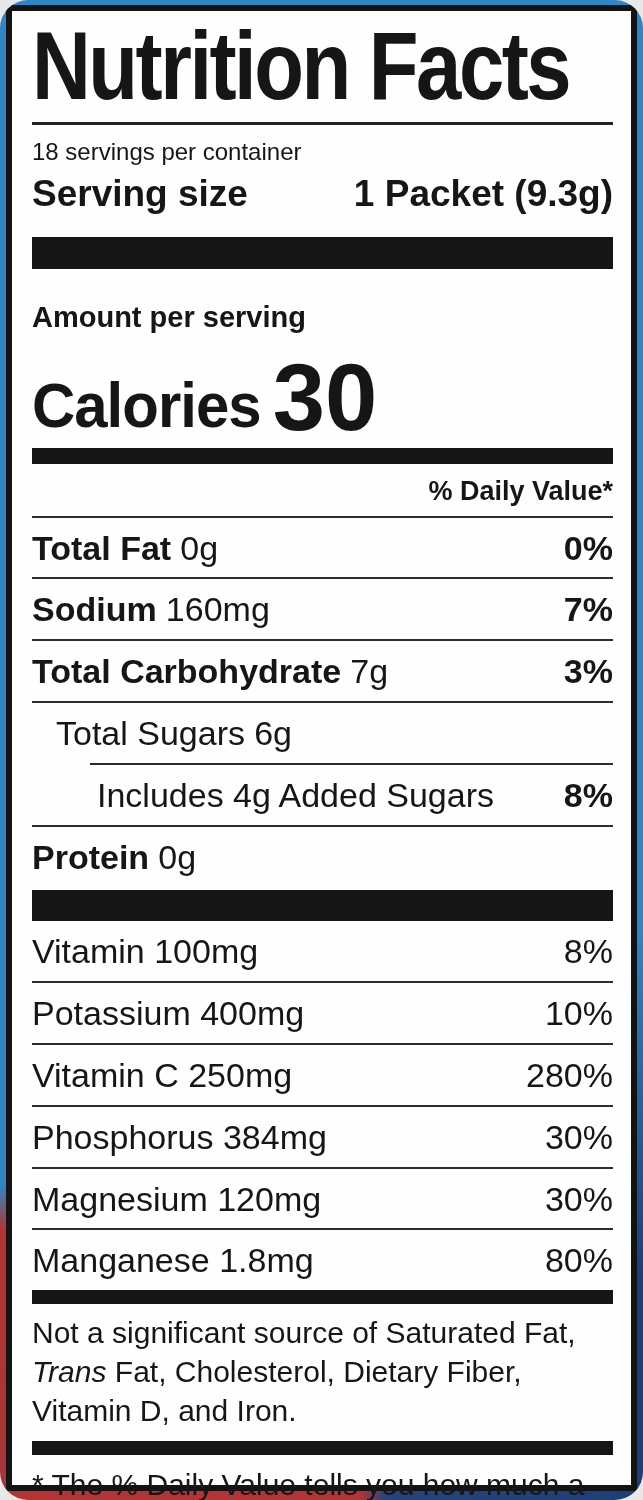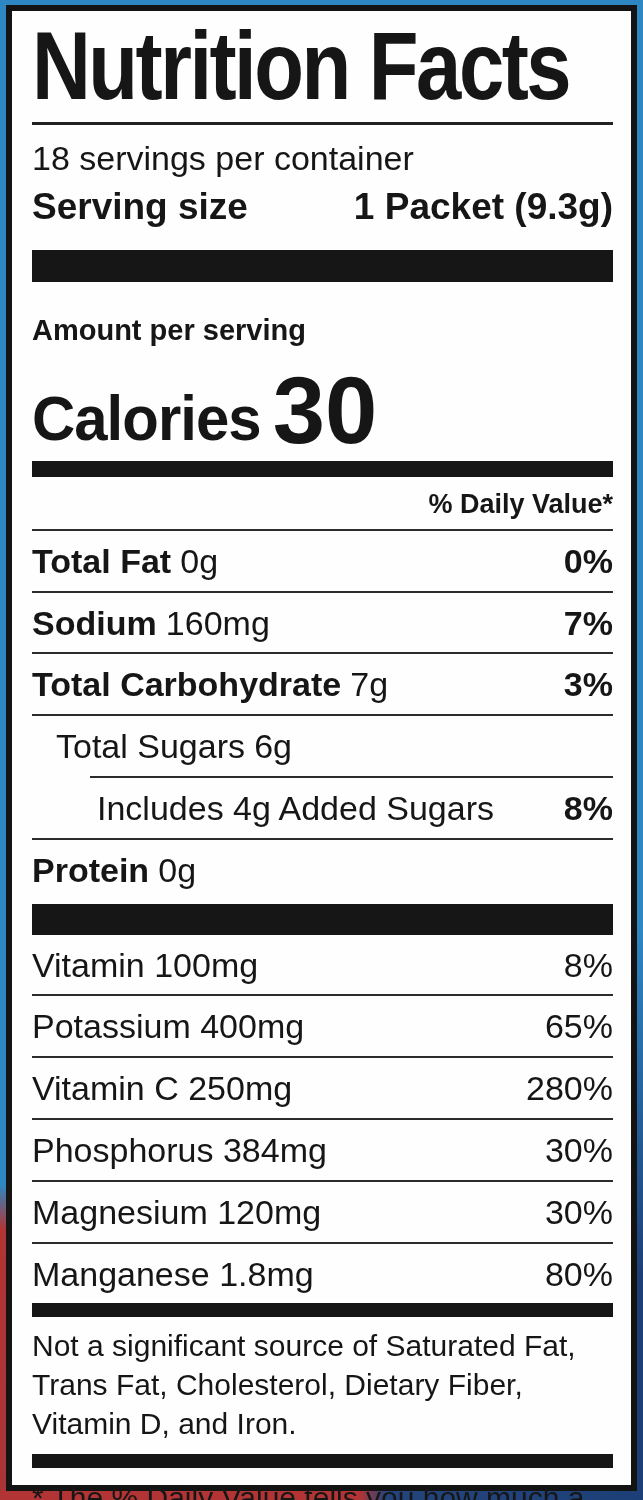--- a/index.html
+++ b/index.html
@@ -1,19 +1,20 @@
 <!DOCTYPE html>
 <html><head>
 <meta charset="utf-8">
 <style>
   html,body{margin:0;padding:0;background:#e8e8e8;}
   .canvas{
     position:relative;width:643px;height:1500px;overflow:hidden;
     background:#ffffff;font-family:"Liberation Sans","DejaVu Sans",sans-serif;
     color:#161616;
+    border-radius:28px;
   }
   
   .edge{position:absolute;}
   .edge-top{left:0;top:0;width:643px;height:5px;background:#2e86c3;}
   .edge-right{right:0;top:0;width:6px;height:1500px;
     background:linear-gradient(#2e86c3 0%,#2e86c3 62%,#1d3f77 85%,#1d3f77 100%);}
   .edge-left{left:0;top:0;width:6px;height:1500px;
     background:linear-gradient(#2e86c3 0%,#2e86c3 79%,#b23434 82%,#a93438 100%);}
   .edge-bottom{left:0;bottom:0;width:643px;height:9px;
     background:linear-gradient(90deg,#b23434 0%,#b23434 56%,#24457c 60%,#1d3f77 100%);}
@@ -24,21 +25,21 @@
     padding:2px 18px 8px 20px;box-sizing:border-box;
   }
 
   .title{
     font-weight:bold;font-size:97px;line-height:1.02;letter-spacing:-3px;
     transform:scaleX(0.84);transform-origin:0 50%;white-space:nowrap;
     margin-top:4px;
   }
   .rule-title{border-top:3px solid #222;margin-top:6px;}
 
-  .servings{font-size:34px;line-height:1.32;margin-top:11px;}
+  .servings{font-size:24px;line-height:1.32;margin-top:11px;}
   .serving-row{display:flex;justify-content:space-between;align-items:baseline;
     font-weight:bold;font-size:37px;line-height:1.22;margin-top:3px;}
 
   .bar{background:#161616;}
   .bar-xl{height:32px;margin-top:21px;}
   .bar-lg{height:31px;}
   .bar-md{height:16px;}
   .bar-sm{height:14px;}
 
   .amount-per{font-weight:bold;font-size:29px;margin-top:33px;line-height:1.1;}
@@ -49,21 +50,21 @@
   .calories-value{font-weight:bold;font-size:94px;line-height:.82;}
   .calories-row + .bar-md{margin-top:12px;}
 
   .dv-header{font-weight:bold;font-size:27px;text-align:right;margin:12px 0 9px;}
 
   .rows{border-top:2px solid #2c2c2c;}
   .row{display:flex;justify-content:space-between;align-items:baseline;
     font-size:34px;line-height:1.2;padding:10px 0 9px;border-bottom:2px solid #2c2c2c;}
   .row .amt{margin-left:.27em;}
   .b{font-weight:bold;}
-  .i{}
+  .i{font-style:italic;}
   .indent-1{padding-left:24px;}
   .indent-2{padding-left:65px;}
   .no-rule{border-bottom:none;}
   .rule-indent{border-top:2px solid #2c2c2c;margin-left:58px;}
   .row-protein{padding-bottom:13px;align-items:flex-end;}
 
   .notice{font-size:30px;line-height:1.3;padding:9px 0 11px;}
   .footnote{font-size:30px;line-height:1.32;padding:10px 0 0;
     padding-left:26px;text-indent:-26px;}
 </style>
@@ -137,21 +138,21 @@
 
     <div class="bar bar-lg"></div>
 
     <div class="rows" style="border-top:none;">
       <div class="row">
         <span>Vitamin 100mg</span>
         <span>8%</span>
       </div>
       <div class="row">
         <span>Potassium 400mg</span>
-        <span>65%</span>
+        <span>10%</span>
       </div>
       <div class="row">
         <span>Vitamin C 250mg</span>
         <span>280%</span>
       </div>
       <div class="row">
         <span>Phosphorus 384mg</span>
         <span>30%</span>
       </div>
       <div class="row">

